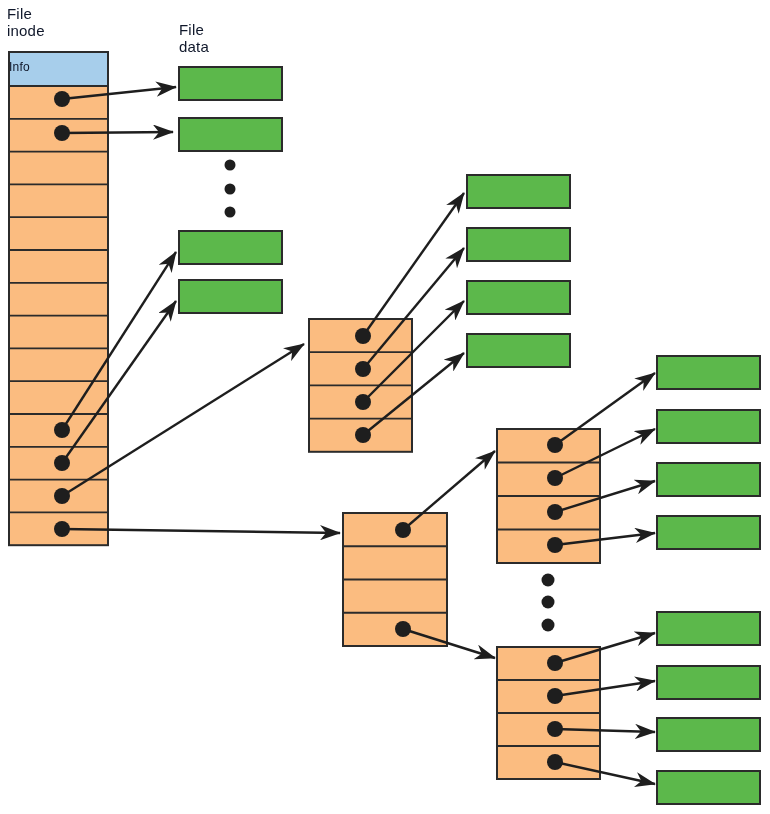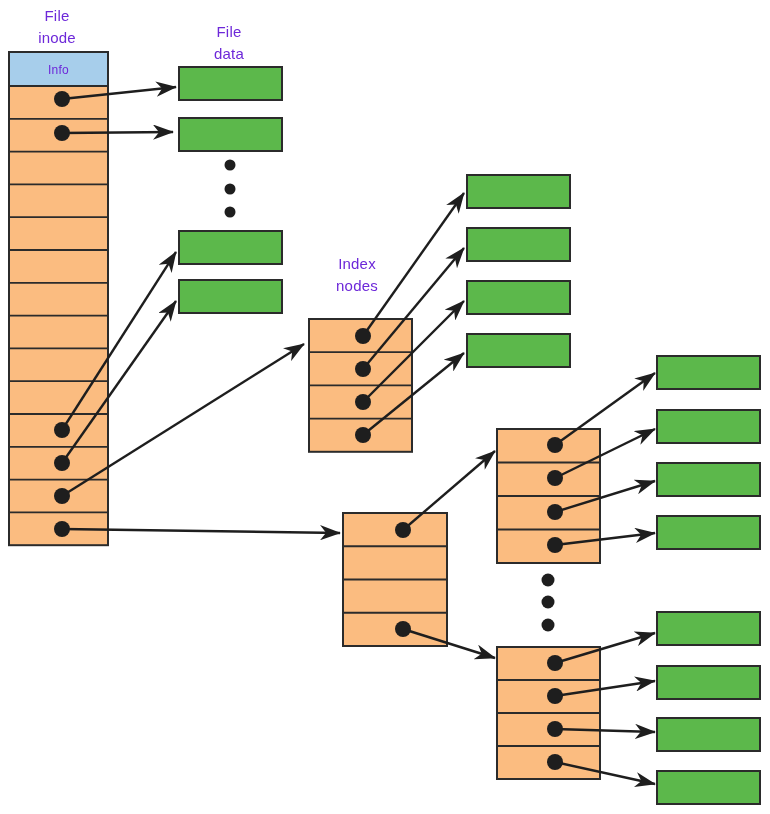--- a/index.html
+++ b/index.html
@@ -8,24 +8,23 @@
     width: 770px;
     height: 814px;
     background: #ffffff;
     font-family: "Liberation Sans", sans-serif;
     overflow: hidden;
   }
   #diagram-svg { position: absolute; left: 0; top: 0; }
   .label {
     position: absolute;
     white-space: pre-line;
-    text-align: center;
-    color: #6d28d9;
+    color: #0f172a;
     font-size: 15px;
-    line-height: 22px;
+    line-height: 17px;
     letter-spacing: 0.2px;
   }
   #label-file-inode  { left: 7px;   top: 5px;   width: 100px; }
   #label-file-data   { left: 179px; top: 21px;  width: 100px; }
   #label-index-nodes { left: 307px; top: 253px; width: 100px; }
   #label-info        { left: 9px;   top: 59px;  width: 99px; font-size: 12px; }
 </style>
 </head>
 <body>
 
@@ -127,16 +126,14 @@
       <circle cx="230" cy="189" r="5.5" fill="#1E1E1E"></circle>
       <circle cx="230" cy="212" r="5.5" fill="#1E1E1E"></circle>
       <circle cx="548" cy="580" r="6.5" fill="#1E1E1E"></circle>
       <circle cx="548" cy="602" r="6.5" fill="#1E1E1E"></circle>
       <circle cx="548" cy="625" r="6.5" fill="#1E1E1E"></circle>
     </svg>
   <div class="label" id="label-file-inode">File
 inode</div>
   <div class="label" id="label-file-data">File
 data</div>
-  <div class="label" id="label-index-nodes">Index
-nodes</div>
   <div class="label" id="label-info">Info</div>
 </div>
 
 </body></html>

